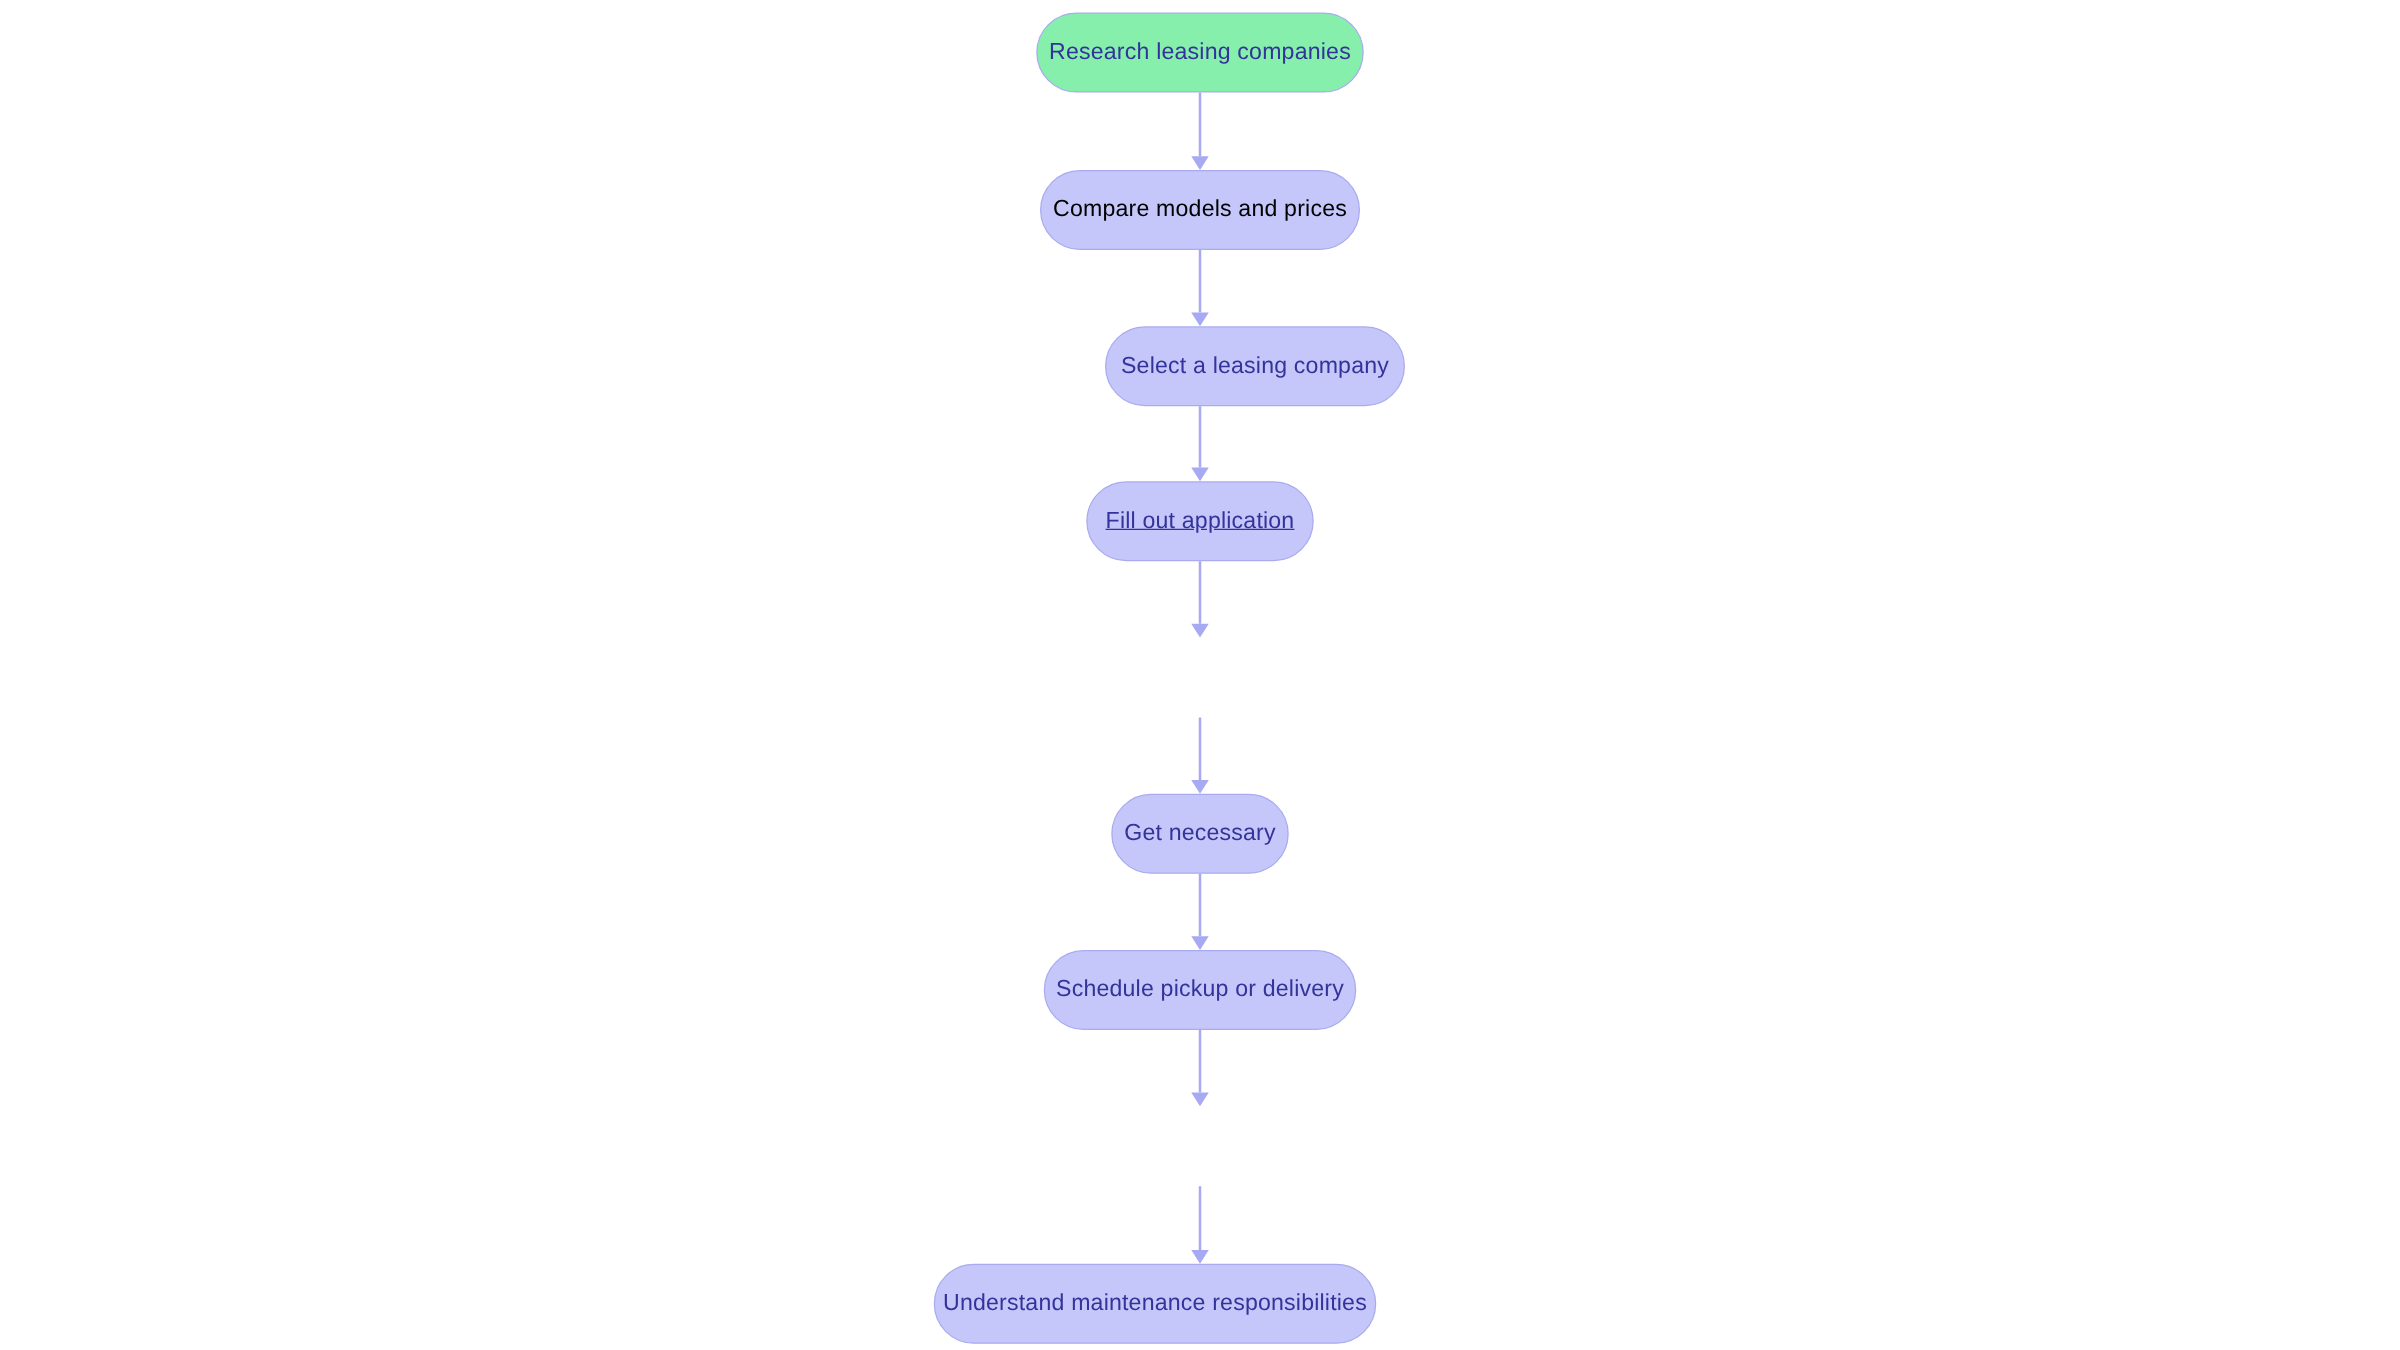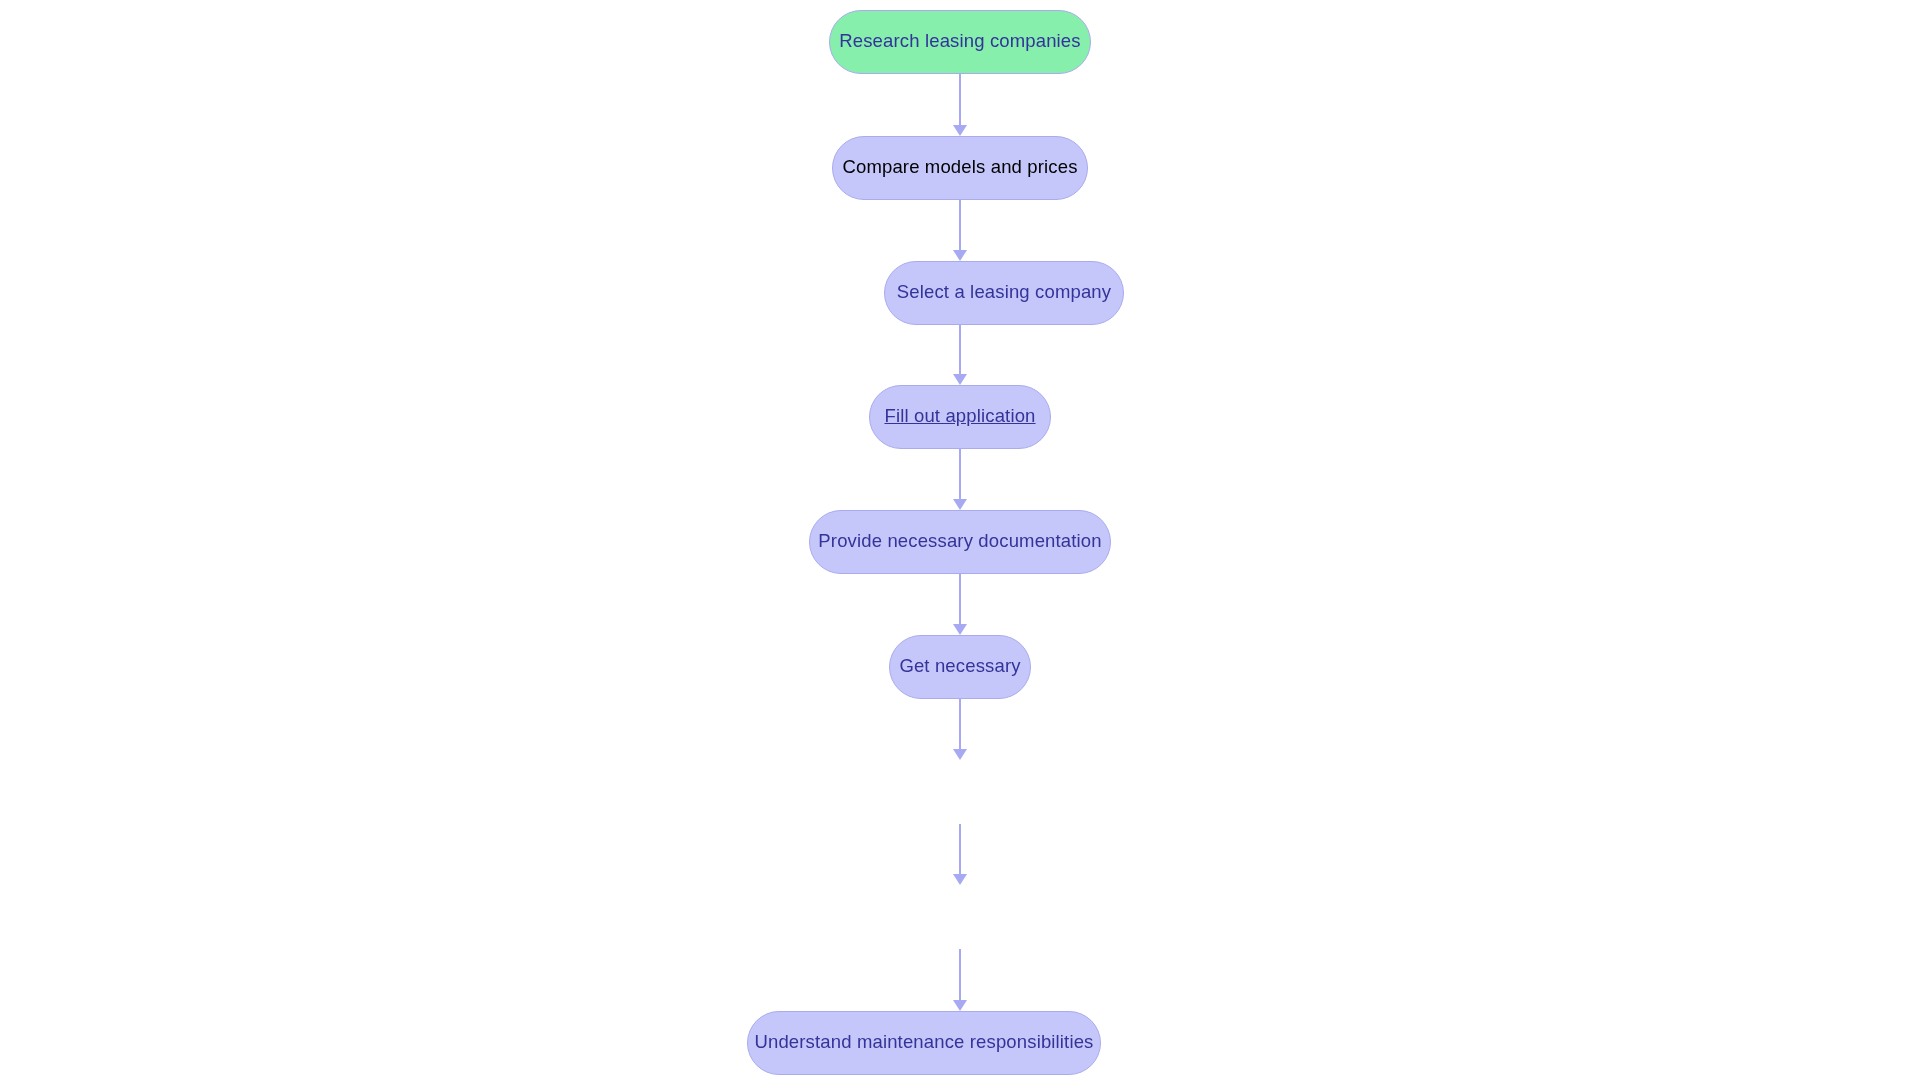--- a/index.html
+++ b/index.html
@@ -110,22 +110,22 @@
     </div>
     <div class="flow-node" style="left: 960px; top: 136px; width: 256px; background: rgb(197, 199, 250); border-color: rgb(169, 171, 238); color: #000000;">
       <span class="flow-node-label">Compare models and prices</span>
     </div>
     <div class="flow-node" style="left: 1004px; top: 261px; width: 240px; background: rgb(197, 199, 250); border-color: rgb(169, 171, 238); color: rgb(51, 51, 154);">
       <span class="flow-node-label">Select a leasing company</span>
     </div>
     <div class="flow-node" style="left: 960px; top: 385px; width: 182px; background: rgb(197, 199, 250); border-color: rgb(169, 171, 238); color: rgb(51, 51, 154); text-decoration: underline;">
       <span class="flow-node-label">Fill out application</span>
     </div>
-    <div class="flow-node" style="left: 960px; top: 510px; width: 302px; background: rgb(197, 199, 250); border-color: rgb(169, 171, 238); color: rgb(51, 51, 154);">
-      <span class="flow-node-label">Provide necessary documentation</span>
-    </div>
     <div class="flow-node" style="left: 960px; top: 635px; width: 142px; background: rgb(197, 199, 250); border-color: rgb(169, 171, 238); color: rgb(51, 51, 154);">
       <span class="flow-node-label">Get necessary</span>
+    </div>
+    <div class="flow-node" style="left: 960px; top: 760px; width: 250px; background: rgb(197, 199, 250); border-color: rgb(169, 171, 238); color: rgb(51, 51, 154);">
+      <span class="flow-node-label">Schedule pickup or delivery</span>
     </div>
     <div class="flow-node" style="left: 924px; top: 1011px; width: 354px; background: rgb(197, 199, 250); border-color: rgb(169, 171, 238); color: rgb(51, 51, 154);">
       <span class="flow-node-label">Understand maintenance responsibilities</span>
     </div>
   </div>
 
 </body></html>

